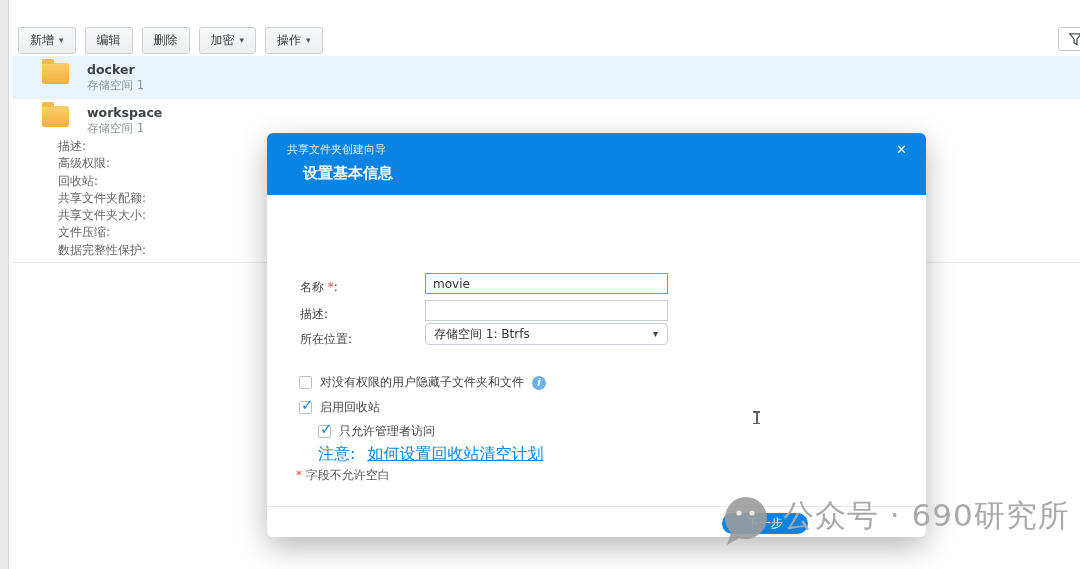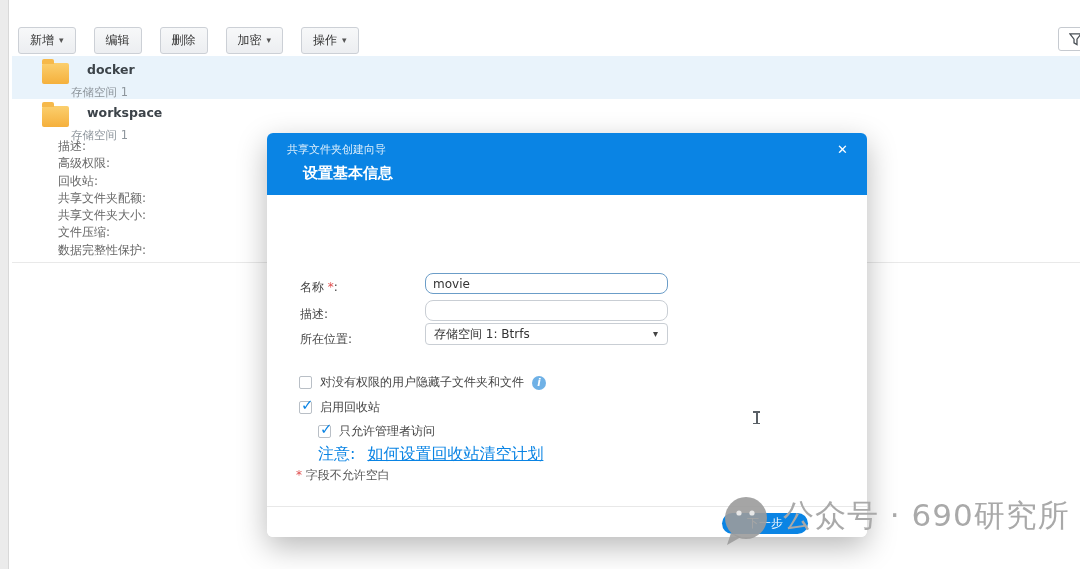--- a/index.html
+++ b/index.html
@@ -8,21 +8,21 @@
     position:relative; overflow:hidden; background:#fff;
     font-family:"DejaVu Sans","Liberation Sans",sans-serif;
     color:#333; font-size:12px;
   }
 
   
   .left-sliver { position:absolute; left:0; top:0; width:9px; height:569px;
     background:#ebebeb; border-right:1px solid #d8d8d8; }
 
   
-  .toolbar { position:absolute; left:18px; top:27px; display:flex; gap:18px; }
+  .toolbar { position:absolute; left:18px; top:27px; display:flex; gap:9px; }
   .tb-btn {
     display:inline-flex; align-items:center; gap:5px;
     background:linear-gradient(#f7f8f9,#eceef1);
     border:1px solid #ccd0d6; border-radius:3px;
     padding:4px 11px; font-size:12px; color:#333; cursor:pointer;
   }
   .tb-caret { font-size:9px; color:#555; line-height:1; }
 
   .filter-btn { position:absolute; left:1058px; top:27px; width:34px; height:24px;
     background:#fff; border:1px solid #c6cad0; border-radius:3px;
@@ -30,43 +30,43 @@
 
   
   .row { position:absolute; left:12px; right:0; }
   .row-docker { top:56px; height:53px; background:#e9f3fb; }
   .row-workspace { top:99px; height:37px; background:#fff; }
   .folder-icon { position:absolute; left:30px; top:7px; width:27px; height:21px;
     background:linear-gradient(#fbcf6e,#f5b03c); border-radius:2px; }
   .folder-icon::before { content:""; position:absolute; left:0; top:-4px; width:12px; height:5px;
     background:#f6b94b; border-radius:2px 2px 0 0; }
   .row-name { position:absolute; left:75px; top:6px; font-weight:bold; font-size:12.5px; color:#3c4349; }
-  .row-sub  { position:absolute; left:59px; top:22px; font-size:11.5px; color:#8d959c;margin-top:7px; }
+  .row-sub  { position:absolute; left:75px; top:22px; font-size:11.5px; color:#8d959c; }
 
   
   .details { position:absolute; left:58px; top:138px; }
   .detail-line { height:17.3px; font-size:12px; color:#666; }
 
   .list-divider { position:absolute; left:12px; right:0; top:262px; height:1px; background:#e9e9e9; }
 
   
-  .dialog { position:absolute; left:267px; top:133px; width:600px; height:404px;
+  .dialog { position:absolute; left:267px; top:133px; width:659px; height:404px;
     background:#fff; border-radius:6px; overflow:hidden;
     box-shadow:0 10px 30px rgba(0,0,0,.28); }
   .dlg-header { position:relative; height:62px; background:#0a84e4; }
   .dlg-window-title { position:absolute; left:20px; top:9px; font-size:11px; color:#dceefb; }
   .dlg-close { position:absolute; right:16px; top:6px; color:#fff; font-size:13px;
     font-weight:bold; cursor:pointer; padding:3px; }
   .dlg-step-title { position:absolute; left:36px; top:31px; font-size:15px; font-weight:bold; color:#fff; }
 
   .dlg-body { position:relative; width:100%; height:342px; }
   .f-label { position:absolute; left:33px; font-size:12px; color:#444; }
   .star { color:#e04f4f; }
   .f-input { position:absolute; left:158px; width:243px; height:21px;
-    border:1px solid #c9ced4; border-radius:8px; background:#fff;
+    border:1px solid #c9ced4; border-radius:0; background:#fff;
     font-family:inherit; font-size:12px; color:#333; padding:0 7px; outline:none; }
   .f-input.focused { border-color:#6b9dc8; }
   .ibeam { position:absolute; left:485px; top:216px; width:9px; height:13px; pointer-events:none; }
   .ibeam::before, .ibeam::after { content:""; position:absolute; left:1px; width:7px; height:1.5px; background:#5a6066; }
   .ibeam::before { top:0; } .ibeam::after { bottom:0; }
   .ibeam span { position:absolute; left:4px; top:1px; width:1.5px; height:11px; background:#5a6066; display:block; }
 
   .f-select { position:absolute; left:158px; top:128px; width:243px; height:22px;
     border:1px solid #c9ced4; border-radius:4px; background:#fff; cursor:pointer;
     display:flex; align-items:center; padding:0 8px; font-size:12px; color:#333; }

